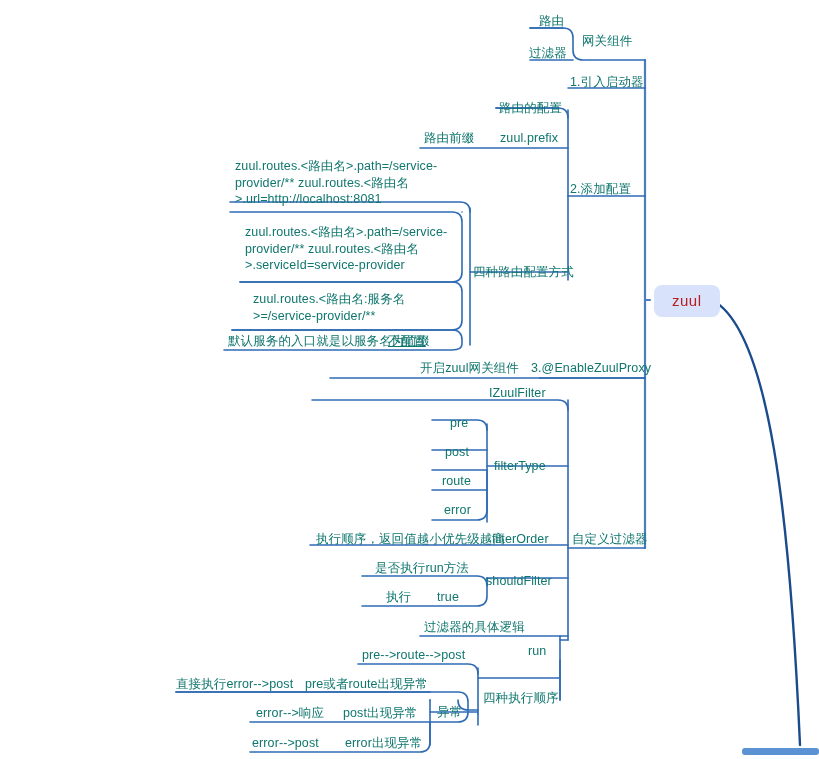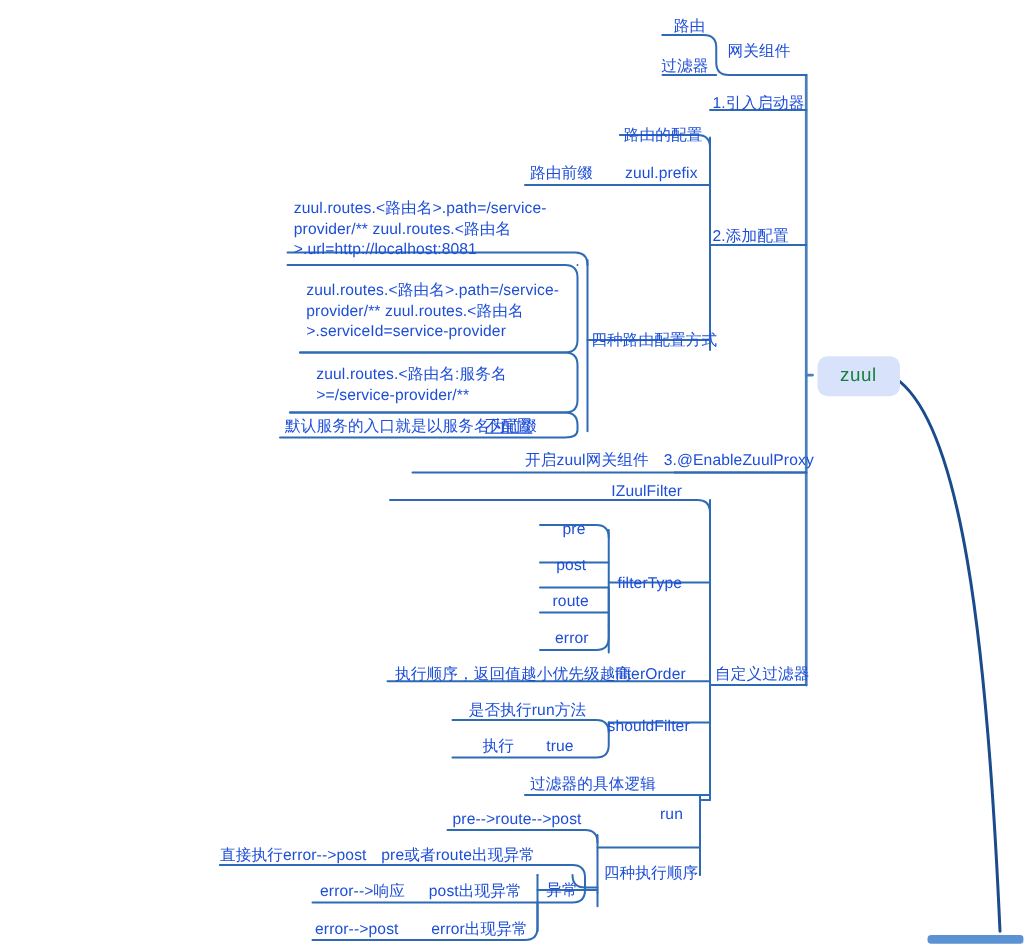--- a/index.html
+++ b/index.html
@@ -18,34 +18,34 @@
   #wires {
     position: absolute;
     left: 0;
     top: 0;
     width: 819px;
     height: 759px;
     pointer-events: none;
   }
   .node {
     position: absolute;
-    color: #1d4ed8;
+    color: #0f766e;
     font-size: 12.5px;
     line-height: 16px;
     white-space: nowrap;
     letter-spacing: 0.1px;
   }
   .node.wrap {
     white-space: pre-line;
     line-height: 16.5px;
   }
   .node.root {
     background: #d9e2fb;
     border-radius: 8px;
-    color: #15803d;
+    color: #b91c1c;
     font-size: 15px;
     padding: 8px 18px;
     text-align: center;
     letter-spacing: 0.5px;
   }
   .scroll-nub {
     position: absolute;
     background: #5b92d4;
     border-radius: 3px;
   }

